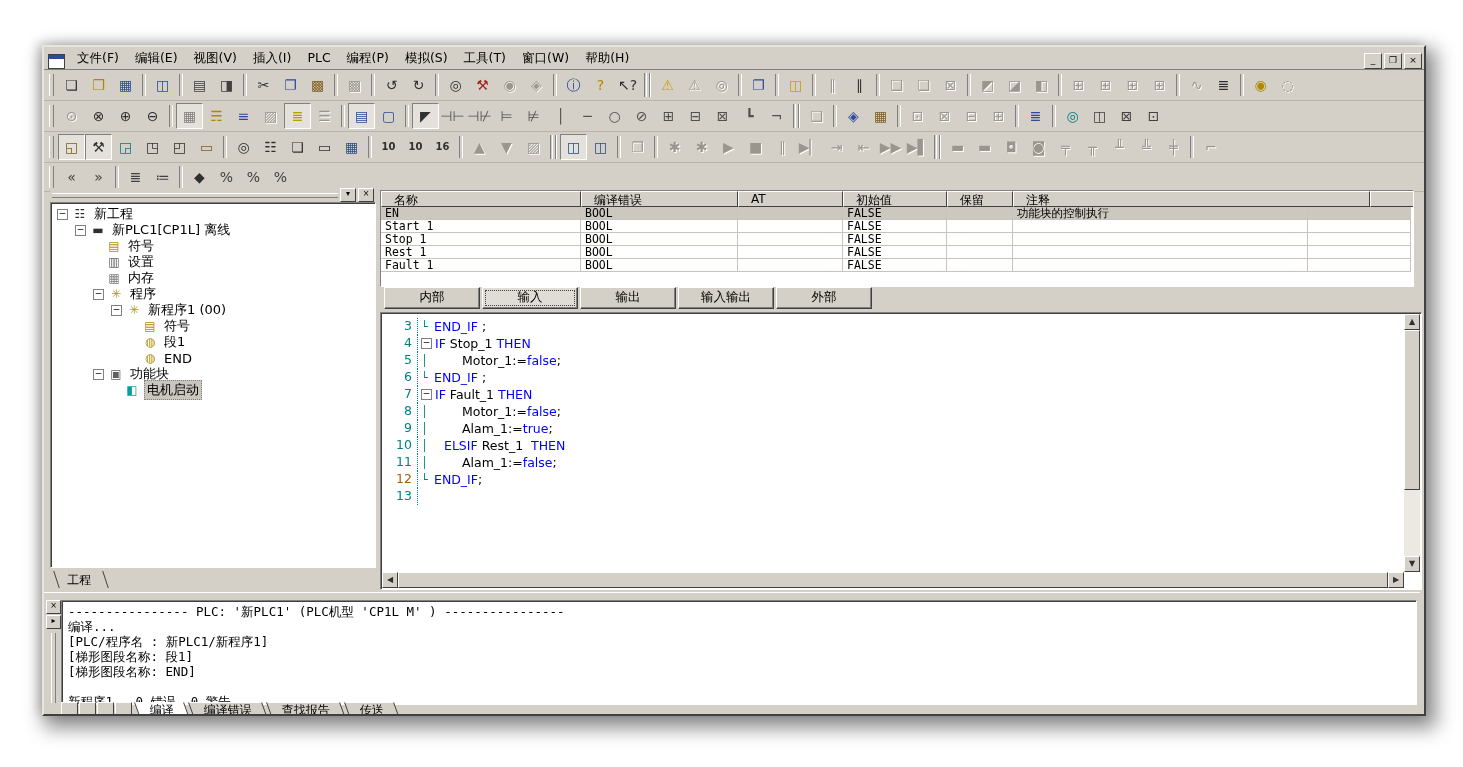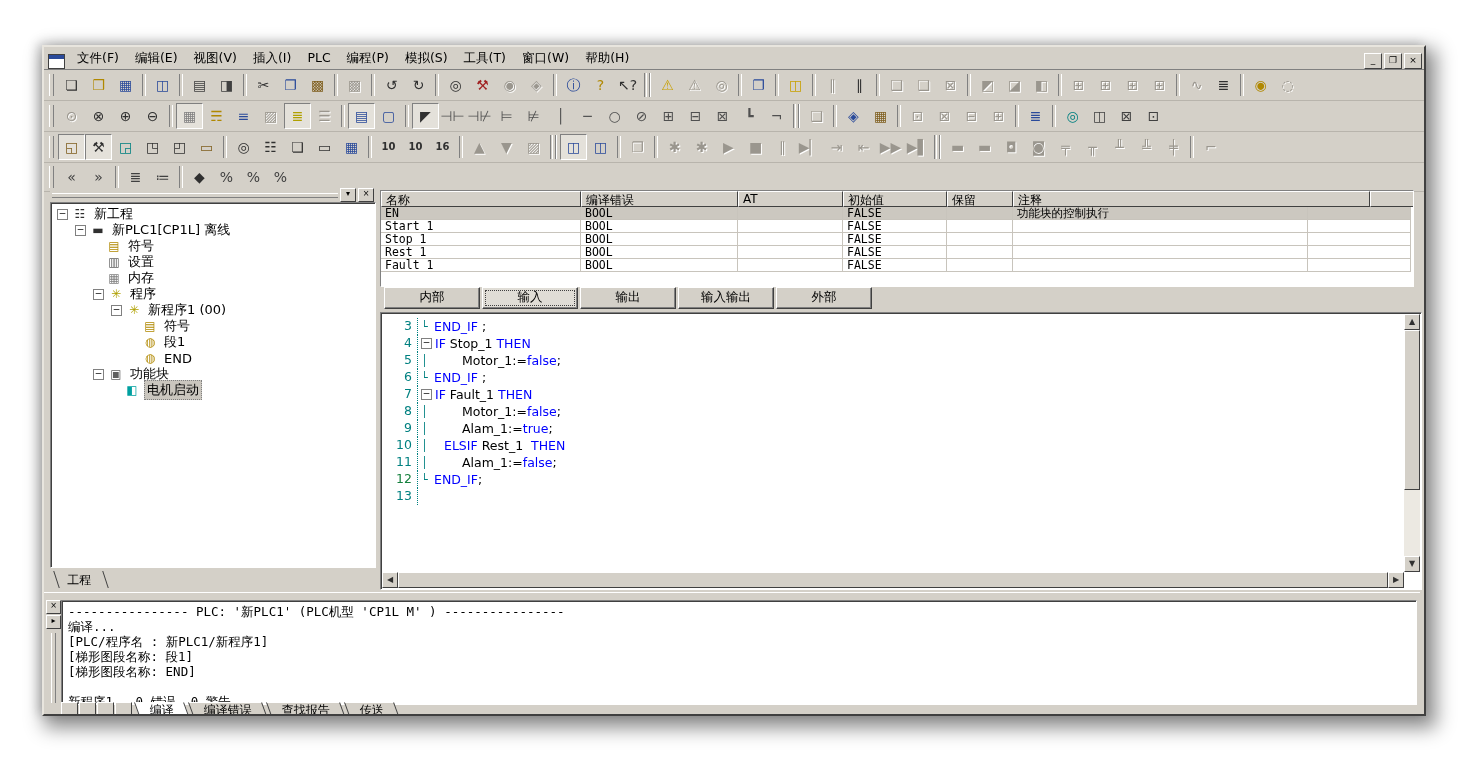--- a/index.html
+++ b/index.html
@@ -49,21 +49,21 @@
   .tp-tab{font-size:12px;padding:1px 14px 2px 10px;background:#d4d0c8;border:1px solid #404040;border-top:none;
     transform:skewX(18deg);margin-left:6px;border-bottom:none;height:14px;}
   .tp-tab b{display:block;transform:skewX(-18deg);font-weight:normal;}
   .vsplit{position:absolute;left:332px;top:0;width:4px;height:400px;background:#d4d0c8;}
   
   .editorpane{position:absolute;left:336px;top:2px;width:1040px;height:398px;}
   .vartable{position:absolute;left:0;top:0;width:1032px;height:95px;background:#fff;
     border:1px solid;border-color:#808080 #fff #fff #808080;overflow:hidden;}
   .vt-head{display:flex;height:16px;}
   .vt-h{background:#d4d0c8;border:1px solid;border-color:#fff #404040 #404040 #fff;font-size:12px;
-    padding:0 4px;box-sizing:border-box;flex:none;overflow:hidden;white-space:nowrap;}
+    padding:0 12px;box-sizing:border-box;flex:none;overflow:hidden;white-space:nowrap;}
   .vt-row{display:flex;height:13px;}
   .vt-row.sel .vt-c{background:#ccc8c0;}
   .vt-c{border-right:1px solid #c8c4bc;border-bottom:1px solid #c8c4bc;font-size:11.5px;
     font-family:"DejaVu Sans Mono","Liberation Mono",monospace;padding:0 4px;box-sizing:border-box;flex:none;
     overflow:hidden;white-space:nowrap;line-height:12px;}
   .iftabs{position:absolute;left:4px;top:97px;height:21px;display:flex;}
   .iftab{width:94px;height:20px;margin-right:2px;background:#d4d0c8;font-size:12.5px;text-align:center;line-height:18px;
     border:1px solid;border-color:#fff #404040 #404040 #fff;box-shadow:inset -1px -1px 0 #808080;position:relative;}
   .iftab.active{background:#e0ddd6;}
   .iftab.active::after{content:"";position:absolute;inset:2px;border:1px dotted #404040;}
@@ -711,21 +711,21 @@
         <div class="codearea" id="code-area">
             <div class="cl"><span class="lnum" style="color: rgb(0, 128, 128);">3</span><span class="lbody"><span class="fold">└</span><span class="ind0"><span class="tok-k" style="color: rgb(0, 0, 255);">END_IF</span><span class="tok-p"> ;</span></span></span></div>
             <div class="cl"><span class="lnum" style="color: rgb(0, 128, 128);">4</span><span class="lbody"><span class="foldbox">−</span><span class="ind0"><span class="tok-k" style="color: rgb(0, 0, 255);">IF</span><span class="tok-p"> Stop_1 </span><span class="tok-k" style="color: rgb(0, 0, 255);">THEN</span></span></span></div>
             <div class="cl"><span class="lnum" style="color: rgb(0, 128, 128);">5</span><span class="lbody"><span class="fold">│</span><span class="ind2"><span class="tok-p">Motor_1:=</span><span class="tok-k" style="color: rgb(0, 0, 255);">false</span><span class="tok-p">;</span></span></span></div>
             <div class="cl"><span class="lnum" style="color: rgb(0, 128, 128);">6</span><span class="lbody"><span class="fold">└</span><span class="ind0"><span class="tok-k" style="color: rgb(0, 0, 255);">END_IF</span><span class="tok-p"> ;</span></span></span></div>
             <div class="cl"><span class="lnum" style="color: rgb(0, 128, 128);">7</span><span class="lbody"><span class="foldbox">−</span><span class="ind0"><span class="tok-k" style="color: rgb(0, 0, 255);">IF</span><span class="tok-p"> Fault_1 </span><span class="tok-k" style="color: rgb(0, 0, 255);">THEN</span></span></span></div>
             <div class="cl"><span class="lnum" style="color: rgb(0, 128, 128);">8</span><span class="lbody"><span class="fold">│</span><span class="ind2"><span class="tok-p">Motor_1:=</span><span class="tok-k" style="color: rgb(0, 0, 255);">false</span><span class="tok-p">;</span></span></span></div>
             <div class="cl"><span class="lnum" style="color: rgb(0, 128, 128);">9</span><span class="lbody"><span class="fold">│</span><span class="ind2"><span class="tok-p">Alam_1:=</span><span class="tok-k" style="color: rgb(0, 0, 255);">true</span><span class="tok-p">;</span></span></span></div>
             <div class="cl"><span class="lnum" style="color: rgb(0, 128, 128);">10</span><span class="lbody"><span class="fold">│</span><span class="ind1"><span class="tok-k" style="color: rgb(0, 0, 255);">ELSIF</span><span class="tok-p"> Rest_1  </span><span class="tok-k" style="color: rgb(0, 0, 255);">THEN</span></span></span></div>
             <div class="cl"><span class="lnum" style="color: rgb(0, 128, 128);">11</span><span class="lbody"><span class="fold">│</span><span class="ind2"><span class="tok-p">Alam_1:=</span><span class="tok-k" style="color: rgb(0, 0, 255);">false</span><span class="tok-p">;</span></span></span></div>
-            <div class="cl"><span class="lnum" style="color: #15803d;">12</span><span class="lbody"><span class="fold">└</span><span class="ind0"><span class="tok-k" style="color: rgb(0, 0, 255);">END_IF</span><span class="tok-p">;</span></span></span></div>
+            <div class="cl"><span class="lnum" style="color: #a16207;">12</span><span class="lbody"><span class="fold">└</span><span class="ind0"><span class="tok-k" style="color: rgb(0, 0, 255);">END_IF</span><span class="tok-p">;</span></span></span></div>
             <div class="cl"><span class="lnum" style="color: rgb(0, 128, 128);">13</span><span class="lbody"><span class="fold"></span><span class="ind0"></span></span></div>
           </div>
         <div class="sb-v">
           <div class="sb-btn" style="top:0">▲</div>
           <div class="sb-thumb" style="top:16px;height:160px;left:0;width:16px"></div>
           <div class="sb-btn" style="bottom:0">▼</div>
         </div>
         <div class="sb-h">
           <div class="sb-btn" style="left:0">◀</div>
           <div class="sb-thumb" style="left:16px;right:16px;top:0;height:16px"></div>

